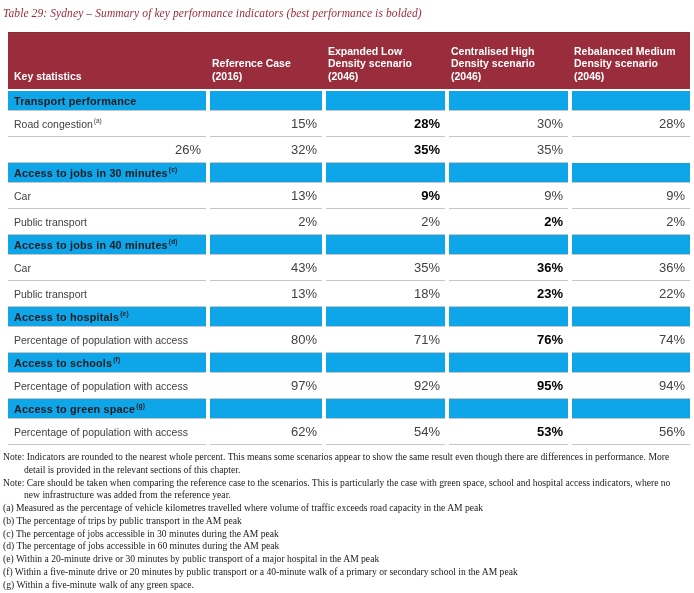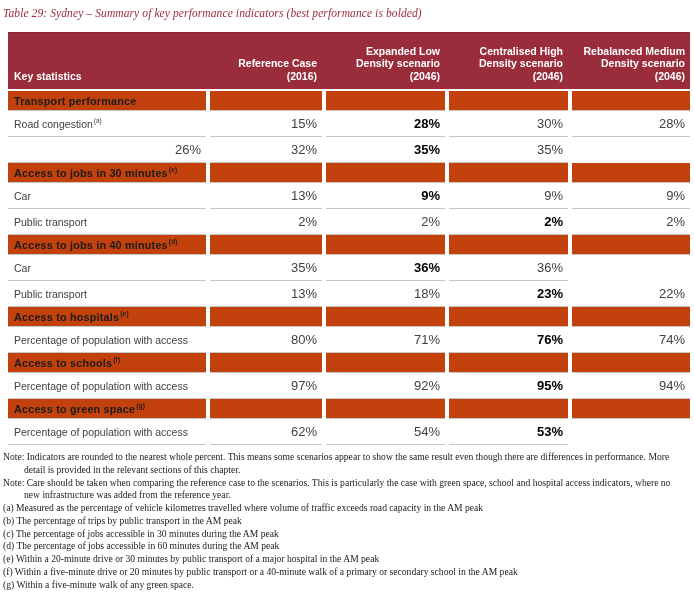--- a/index.html
+++ b/index.html
@@ -31,21 +31,20 @@
   .thead {
     background: #992d3c;
     border-top: 1px solid #8a2735;
     height: 57px;
     margin-bottom: 2px;
   }
   .thead .hcell {
     display: flex;
     align-items: flex-end;
     justify-content: flex-end;
-    text-align: right;
     padding: 4px 5px 7px 2px;
     color: #ffffff;
     font-weight: bold;
     font-size: 10.5px;
     line-height: 1.18;
   }
   .thead .hcell.first {
     justify-content: flex-start;
     text-align: left;
     padding-left: 6px;
@@ -53,21 +52,21 @@
 
   .row { align-items: center; }
   .row .cell {
     border-bottom: 1px solid #c6c6c6;
     height: 100%;
     display: flex;
     align-items: center;
   }
   .row.data { height: 26px; }
   .row.section { height: 20px; }
-  .row.section .cell { background: #c2410c; }
+  .row.section .cell { background: #0ea5e9; }
 
   .label-cell { padding-left: 6px; font-size: 10.5px; color: #414141; }
   .section .label-cell {
     font-weight: bold;
     font-size: 10.8px;
     color: #1c1c1c;
     letter-spacing: 0.2px;
   }
   .value-cell {
     justify-content: flex-end;
@@ -164,20 +163,21 @@
           </div>
           <div class="cell value-cell"></div>
           <div class="cell value-cell"></div>
           <div class="cell value-cell"></div>
           <div class="cell value-cell"></div>
         </div>
         <div class="row grid data">
           <div class="cell label-cell">
             <span>Car</span>
           </div>
+          <div class="cell value-cell">43%</div>
           <div class="cell value-cell">35%</div>
           <div class="cell value-cell best">36%</div>
           <div class="cell value-cell">36%</div>
         </div>
         <div class="row grid data">
           <div class="cell label-cell">
             <span>Public transport</span>
           </div>
           <div class="cell value-cell">13%</div>
           <div class="cell value-cell">18%</div>
@@ -232,20 +232,21 @@
           <div class="cell value-cell"></div>
           <div class="cell value-cell"></div>
         </div>
         <div class="row grid data">
           <div class="cell label-cell">
             <span>Percentage of population with access</span>
           </div>
           <div class="cell value-cell">62%</div>
           <div class="cell value-cell">54%</div>
           <div class="cell value-cell best">53%</div>
+          <div class="cell value-cell">56%</div>
         </div>
       </div>
   </div>
 
   <div class="notes" id="notes">
       <div class="note-item"><span>Note: </span><span>Indicators are rounded to the nearest whole percent. This means some scenarios appear to show the same result even though there are differences in performance. More detail is provided in the relevant sections of this chapter.</span></div>
       <div class="note-item"><span>Note: </span><span>Care should be taken when comparing the reference case to the scenarios. This is particularly the case with green space, school and hospital access indicators, where no new infrastructure was added from the reference year.</span></div>
       <div class="fn-item"><span>(a) </span><span>Measured as the percentage of vehicle kilometres travelled where volume of traffic exceeds road capacity in the AM peak</span></div>
       <div class="fn-item"><span>(b) </span><span>The percentage of trips by public transport in the AM peak</span></div>
       <div class="fn-item"><span>(c) </span><span>The percentage of jobs accessible in 30 minutes during the AM peak</span></div>

